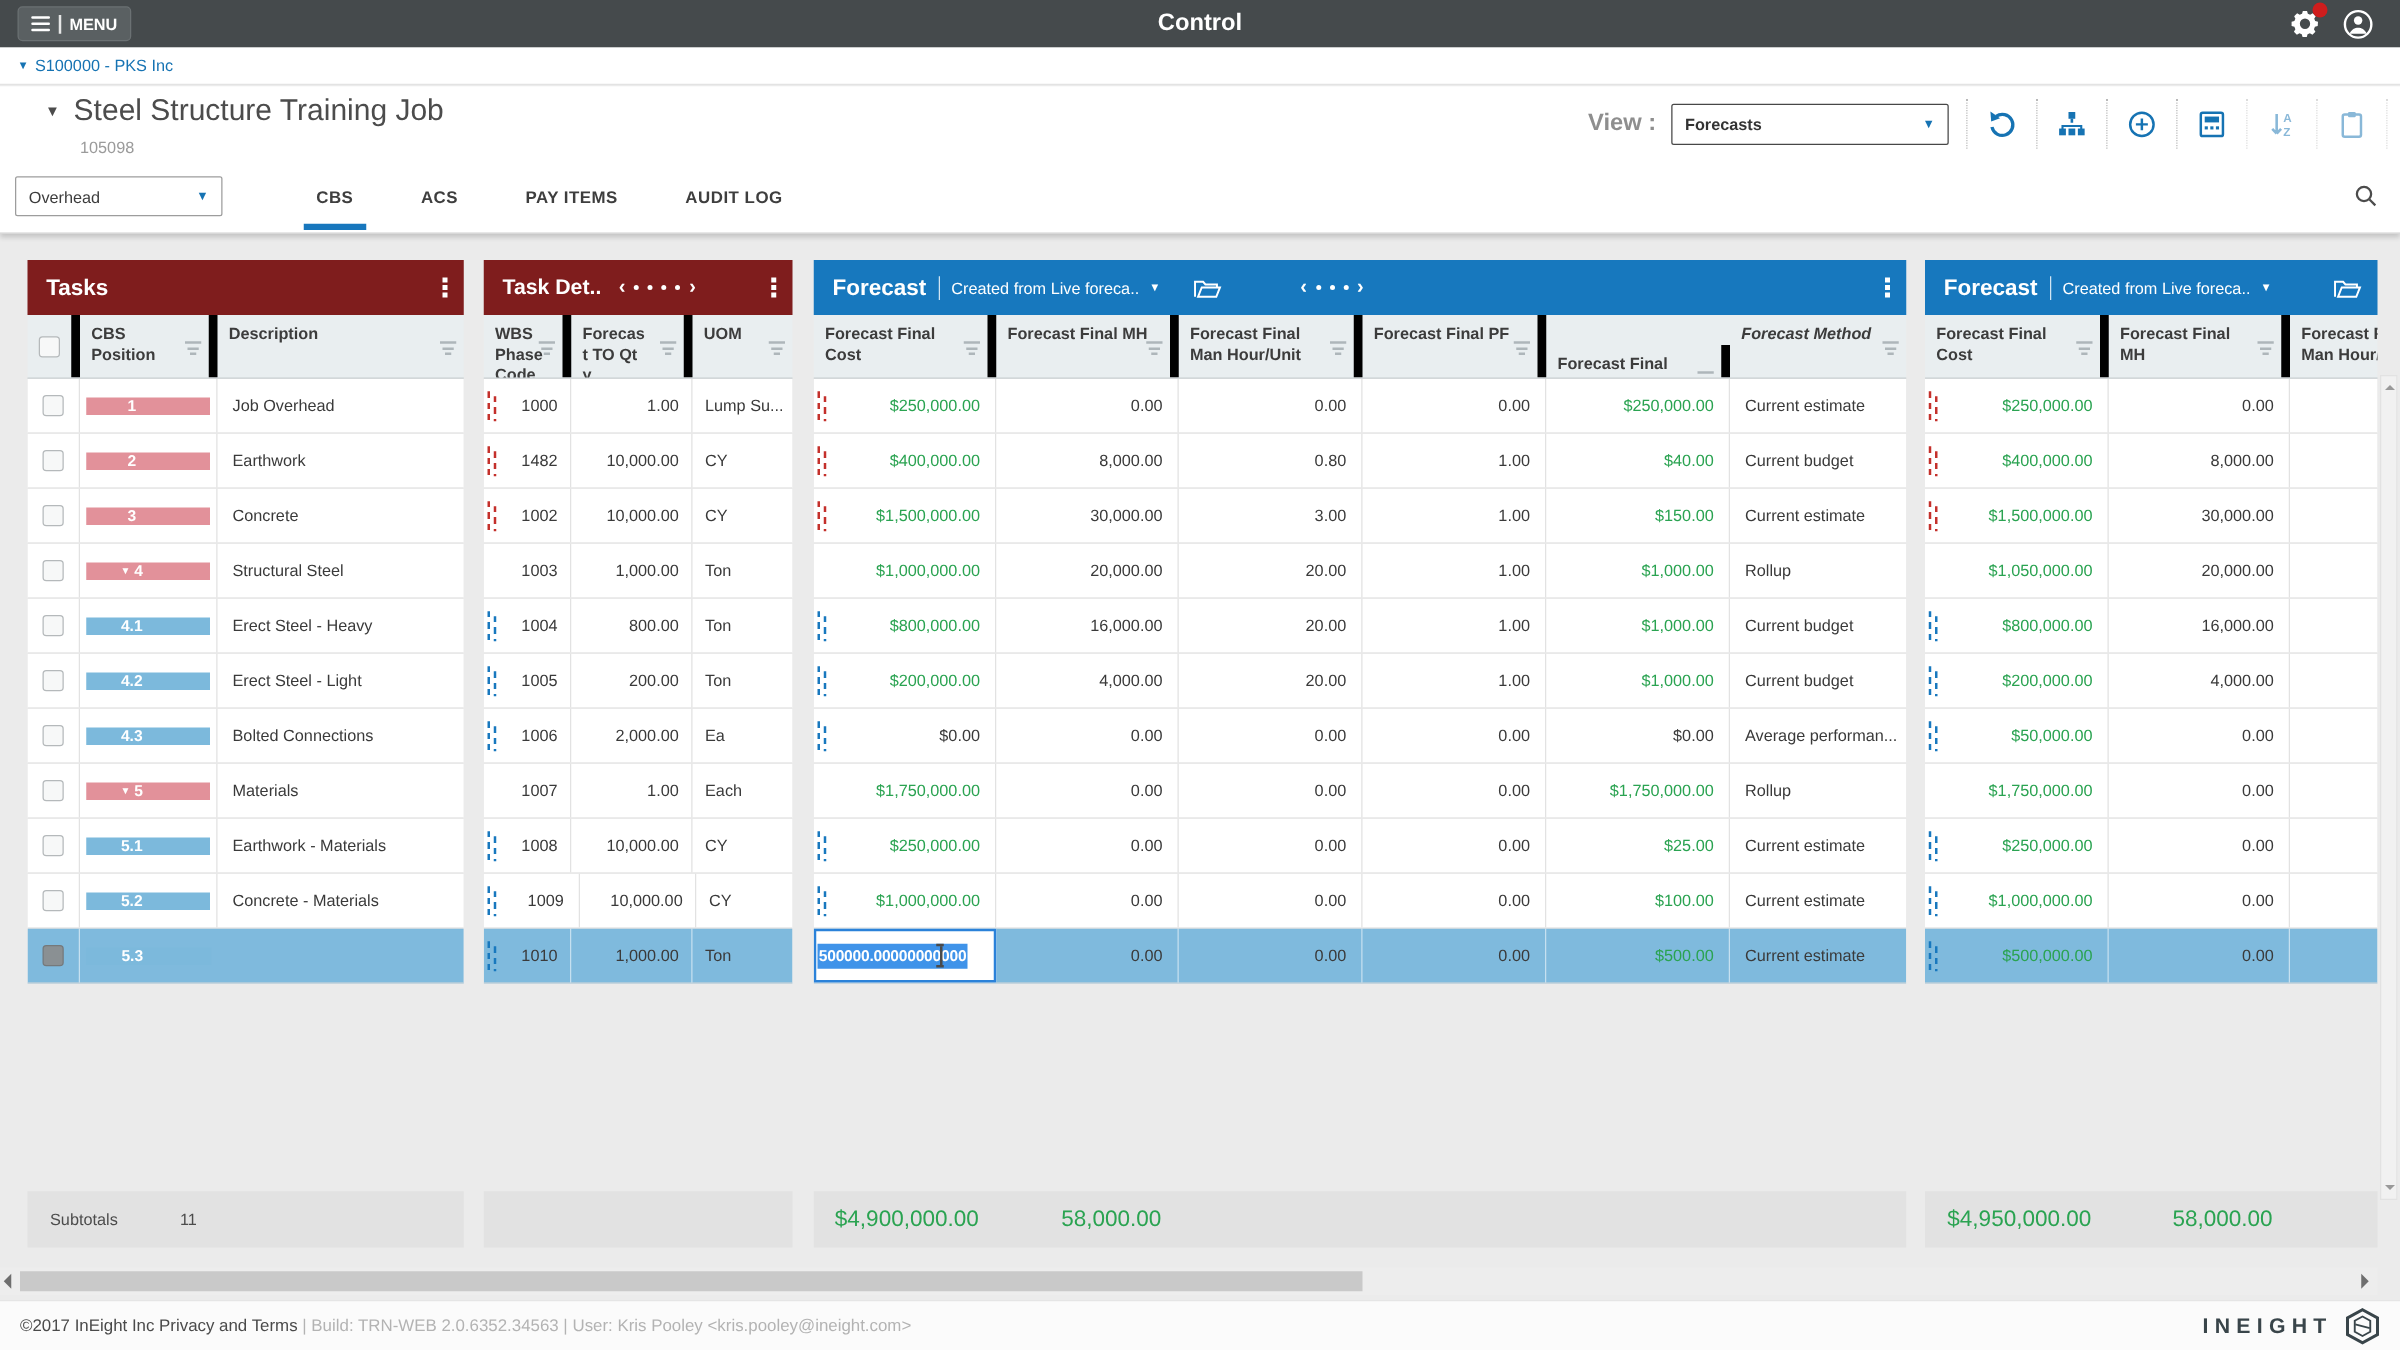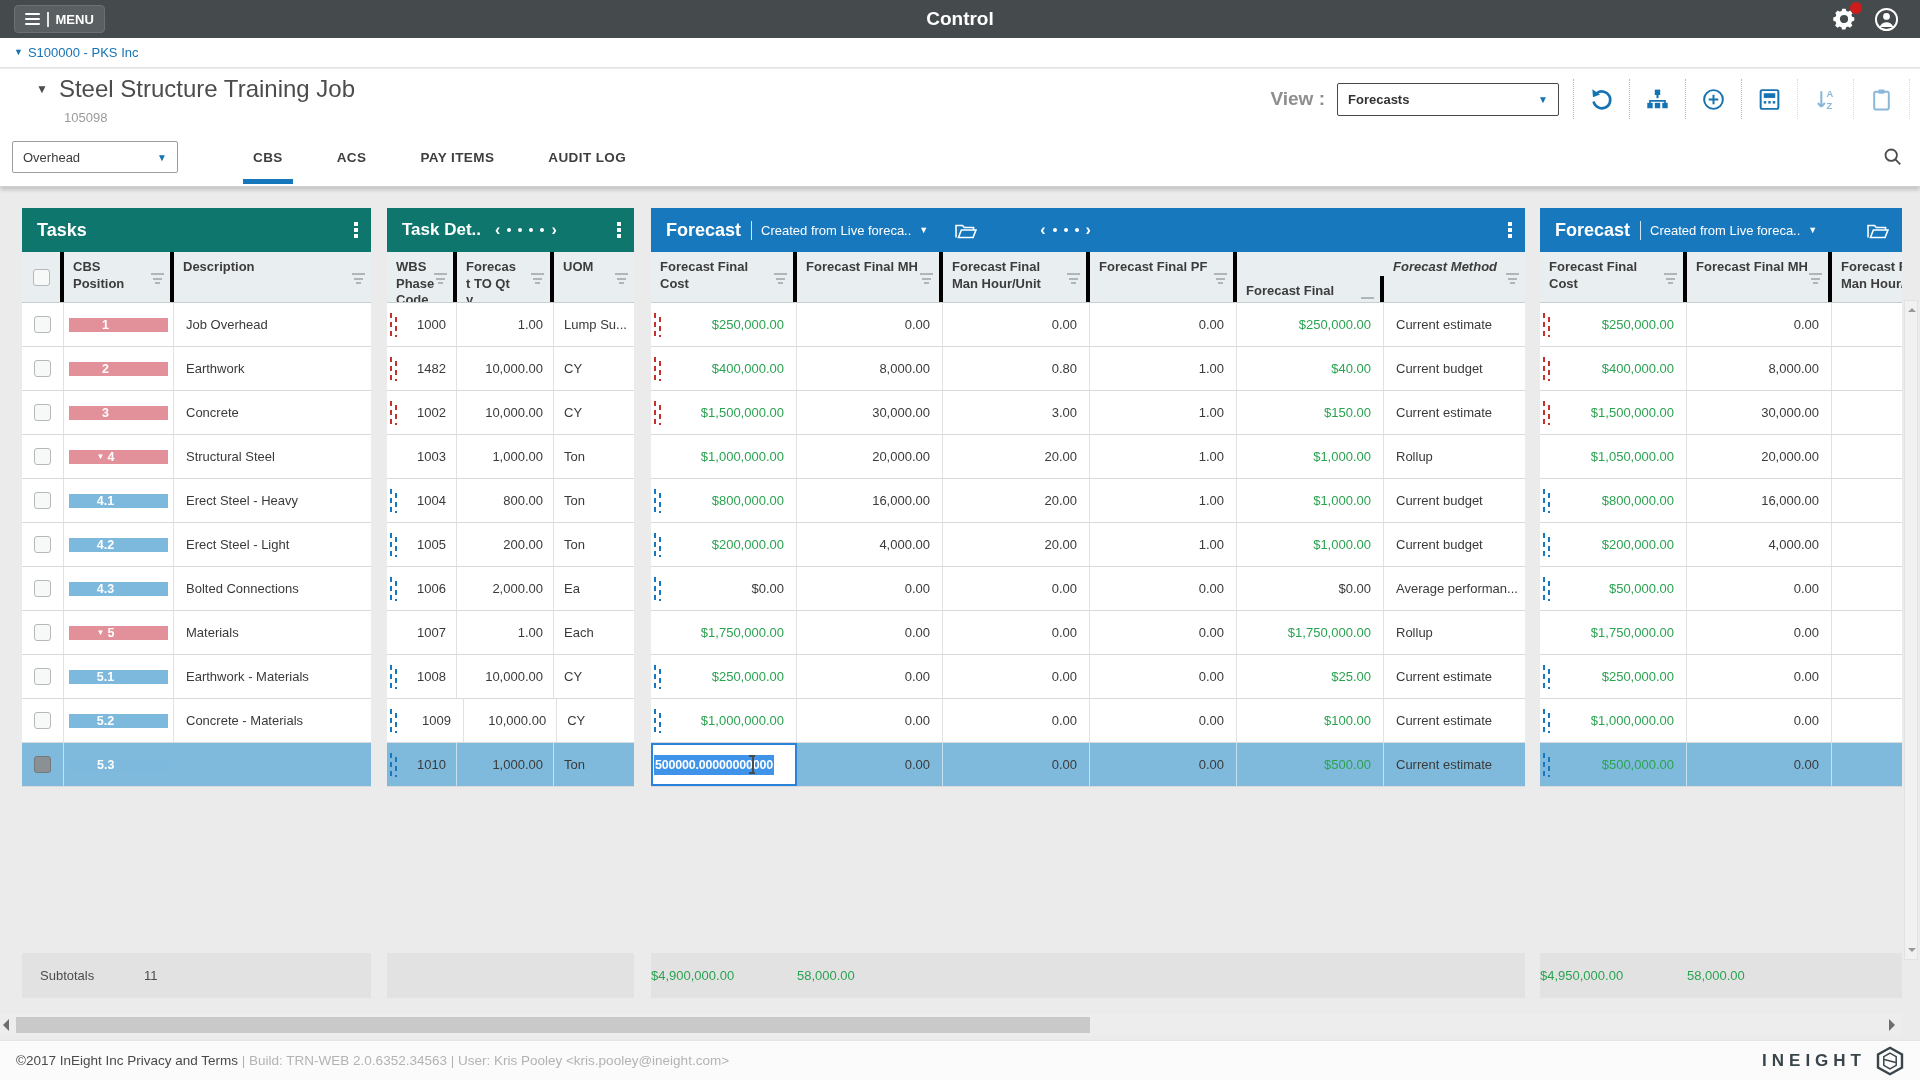--- a/index.html
+++ b/index.html
@@ -41,35 +41,35 @@
   .actions-dd{position:absolute;left:12px;top:13px;width:166px;height:32px;border:1px solid #9d9d9d;border-radius:2px;
               background:#fff;display:flex;align-items:center;padding:0 10px;box-sizing:border-box;font-size:13px;color:#3c3c3c;cursor:pointer}
   .actions-dd .caret{margin-left:auto;color:#1673b3;font-size:10px}
   .tabs{position:absolute;left:226px;top:0;height:100%;display:flex}
   .tab{position:relative;height:100%;display:flex;align-items:center;padding:0 27px;font-size:13.5px;font-weight:bold;
        color:#3e3e3e;letter-spacing:.4px;cursor:pointer}
   .tab.active:after{content:"";position:absolute;left:17px;right:17px;bottom:2px;height:5px;background:#1777bd}
   .search-btn{position:absolute;right:18px;top:19px;cursor:pointer}
   
   .panel-hdr{position:absolute;height:44px;color:#fff;display:flex;align-items:center;box-sizing:border-box}
-  .ph-dark{background:#0f766e}
+  .ph-dark{background:#7f1d1d}
   .ph-blue{background:#1778be}
   .ph-title{font-size:18px;font-weight:bold;margin-left:15px;white-space:nowrap}
   .ph-divider{width:1px;height:19px;background:rgba(255,255,255,.8);margin-left:10px}
   .ph-sub{font-size:13px;margin-left:9px;white-space:nowrap}
   .ph-caret{font-size:9px;margin-left:8px;cursor:pointer}
   .kebab{margin-left:auto;margin-right:13px;display:flex;flex-direction:column;gap:2px;cursor:pointer}
   .kebab i{width:4px;height:4px;background:#fff}
   .pager{display:flex;align-items:center;gap:7px;color:#fff}
   .pager .chev{font-size:16px;font-weight:bold;cursor:pointer;line-height:1}
   .pager .pd{width:4px;height:4px;border-radius:50%;background:#fff;cursor:pointer}
   .folder{cursor:pointer;display:flex}
   
   .colhdr{position:absolute;height:51px;background:#e9eef0;display:flex;border-bottom:1px solid #c8cdcf;box-sizing:border-box;overflow:hidden}
-  .col{position:relative;box-sizing:border-box;border-right:4px solid #000000;padding:7px 18px 0 9px;font-size:13px;
+  .col{position:relative;box-sizing:border-box;border-right:7px solid #000000;padding:7px 18px 0 9px;font-size:13px;
        font-weight:bold;color:#3c3c3c;line-height:1.28;cursor:pointer}
   .col:last-child{border-right:none}
   .col.cbcol{display:flex;align-items:center;justify-content:center;padding:0}
   .col .lbl{display:block}
   .col .lbl.brk{word-break:break-all;width:50px}
   .flt{position:absolute;right:6px;top:21px;display:flex;flex-direction:column;align-items:center;gap:2.5px}
   .flt i{height:2px;background:#aeb6ba;display:block}
   .flt i:nth-child(1){width:13px}.flt i:nth-child(2){width:9px}.flt i:nth-child(3){width:5px}
   
   .grid{position:absolute;overflow:hidden}
@@ -96,21 +96,21 @@
   .ind i:last-child{left:5px;top:4px;height:20px}
   .ind.red{color:#c4302b}.ind.blue{color:#1878be}
   .editcell{background:#fff;outline:2px solid #2b82d9;outline-offset:-2px;display:flex;align-items:center;padding:0 3px;white-space:nowrap}
   .seltext{background:#3f93e9;color:#fff;font-weight:bold;font-size:12.5px;letter-spacing:-.2px;padding:3px 1px;white-space:nowrap}
   .ibeam{position:absolute;left:97px;top:12px;width:9px;height:20px;z-index:3}
   .ibeam:before{content:"";position:absolute;left:3.5px;top:1.5px;height:16px;width:2px;background:#4a4a4a}
   .ibeam:after{content:"";position:absolute;left:1px;width:6px;top:0;height:2px;background:#4a4a4a;box-shadow:0 17px 0 #4a4a4a}
   
   .subbar{position:absolute;top:953px;height:45px;background:#e2e2e2;display:flex;align-items:center;font-size:13px;color:#4c4c4c}
   .subbar .cnt{position:absolute;left:122px}
-  .subbar .sv{box-sizing:border-box;text-align:left;padding-right:14px;font-size:13px}
+  .subbar .sv{box-sizing:border-box;text-align:right;padding-right:14px;font-size:18px}
   
   .hscroll{position:absolute;left:0;top:1014px;width:1902px;height:22px;background:#ededed}
   .hthumb{position:absolute;left:16px;top:3px;width:1074px;height:16px;background:#c9c9c9;cursor:grab}
   .harrow{position:absolute;top:5px;width:0;height:0;border:6px solid transparent;cursor:pointer}
   .harrow.l{left:3px;border-right-color:#6e6e6e;border-left:none}
   .harrow.r{right:7px;border-left-color:#6e6e6e;border-right:none}
   .vscroll{position:absolute;left:1904px;top:300px;width:14px;height:660px;background:#f1f1f1;border:1px solid #e2e2e2;box-sizing:border-box}
   .varrow{position:absolute;left:2.5px;width:0;height:0;border:4.5px solid transparent;cursor:pointer}
   .varrow.up{top:7px;border-bottom-color:#999;border-top:none}
   .varrow.dn{bottom:7px;border-top-color:#999;border-bottom:none}

